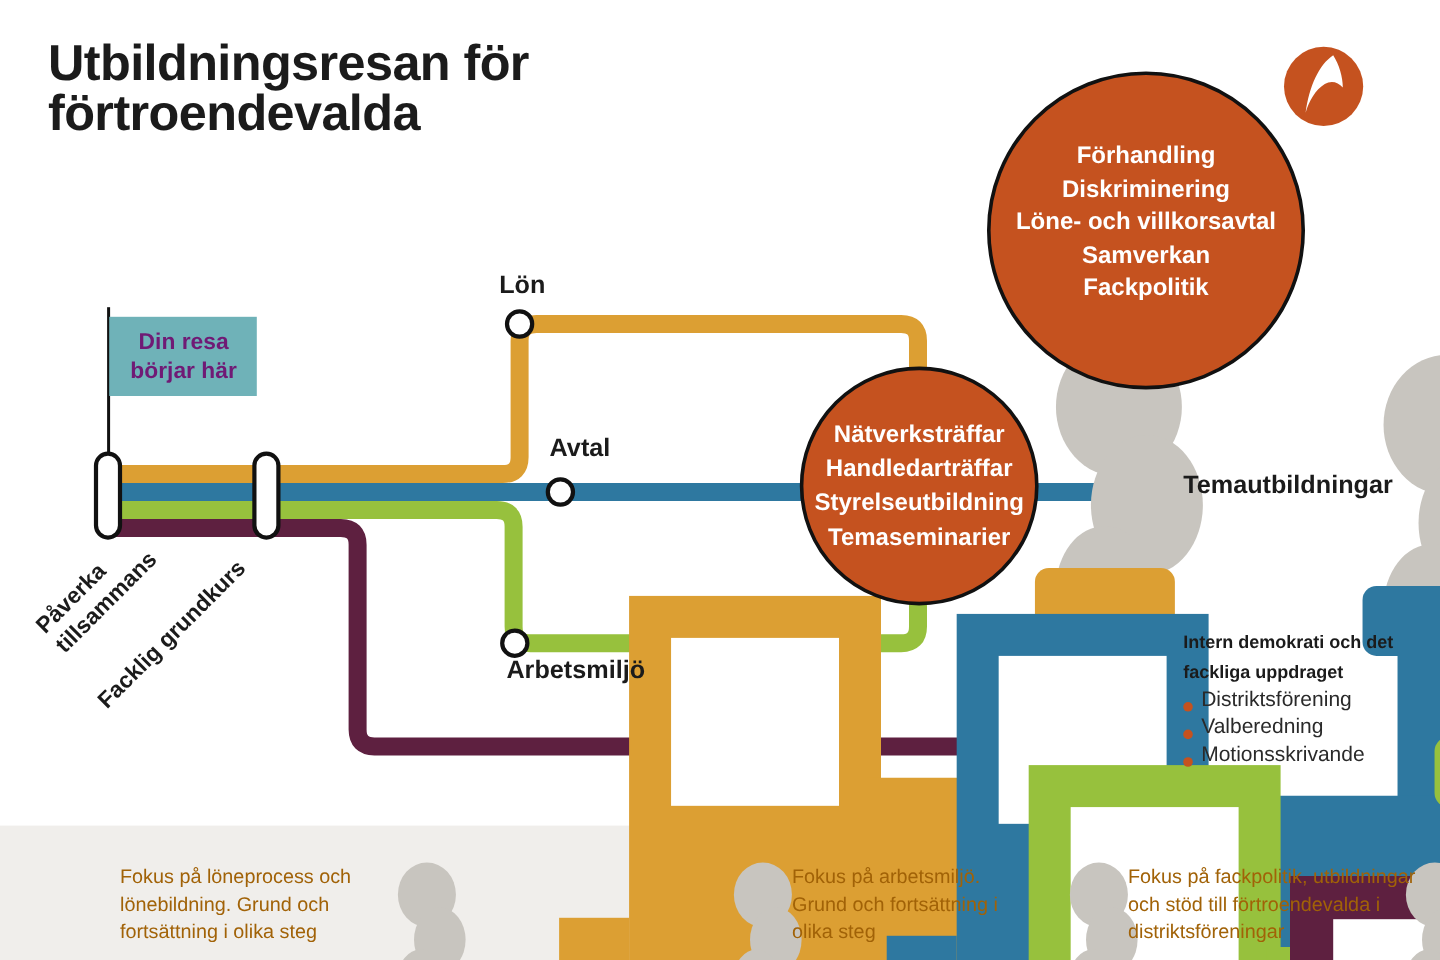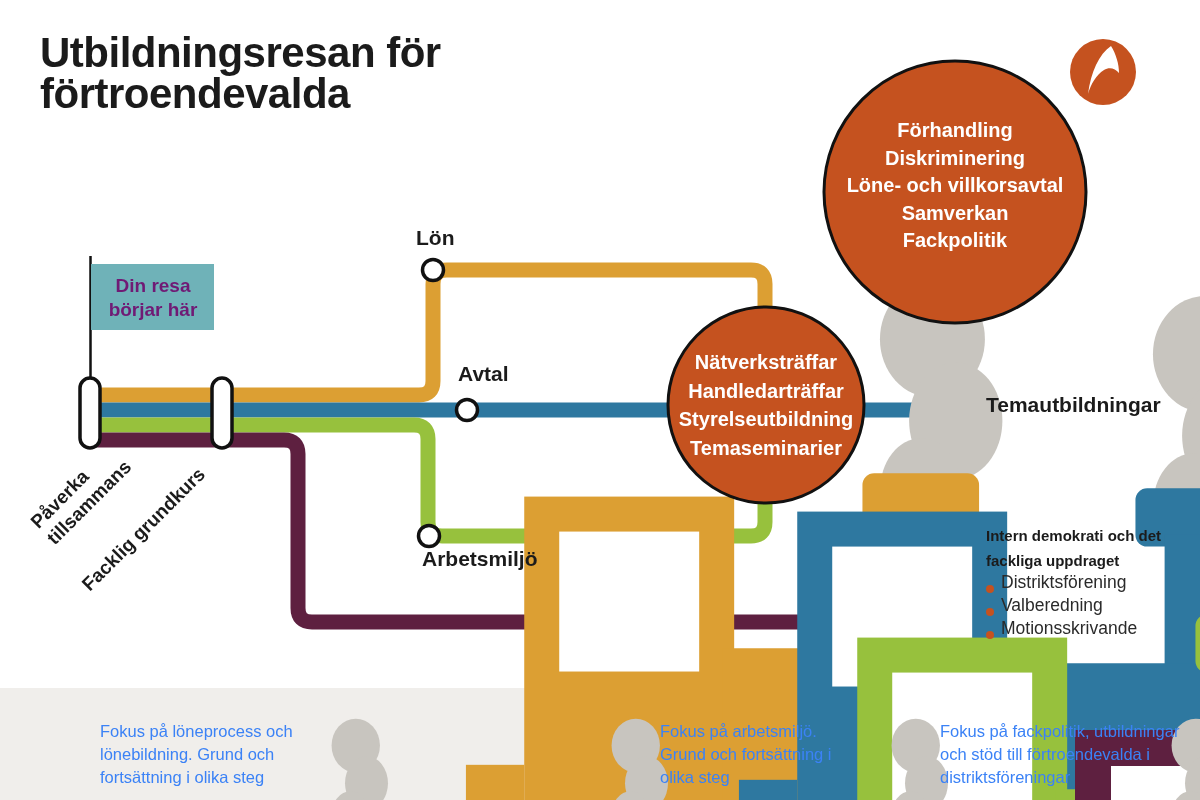--- a/index.html
+++ b/index.html
@@ -11,21 +11,21 @@
   .map-label{font-size:21px;font-weight:bold;color:#1b1b1b;white-space:nowrap;}
   .flag-label{left:96px;top:274px;width:114px;text-align:center;font-size:19px;font-weight:bold;color:#701a75;line-height:24px;}
   .rot{transform:rotate(-45deg);font-size:19px;font-weight:bold;color:#1b1b1b;line-height:23px;}
   .circle-text{display:flex;flex-direction:column;align-items:center;text-align:center;color:#fff;font-weight:bold;}
   .big-circle-text{left:805px;top:117px;width:300px;font-size:20px;line-height:27.5px;}
   .mid-circle-text{left:636px;top:348px;width:260px;font-size:20px;line-height:28.5px;}
   .intern-heading{left:986px;top:524px;width:190px;font-size:15px;font-weight:bold;line-height:24.5px;color:#1b1b1b;}
   .bullets{left:986px;top:570px;width:200px;}
   .bullet-row{display:flex;align-items:flex-end;height:23px;font-size:17.5px;color:#2a2a2a;}
   .bullet-dot{width:8px;height:8px;border-radius:50%;margin-right:7px;flex:none;}
-  .legend-text{font-size:16.5px;line-height:23px;color:#3b82f6;}
+  .legend-text{font-size:16.5px;line-height:23px;color:#a16207;}
 </style>
 </head>
 <body>
 
 <div class="stage">
 
   <svg class="abs" style="left:0;top:0" width="1200" height="800" viewBox="0 0 1200 800">
     <defs>
       <symbol id="train" viewBox="0 0 120 128" overflow="visible">
         <g fill="#C8C5BF">

